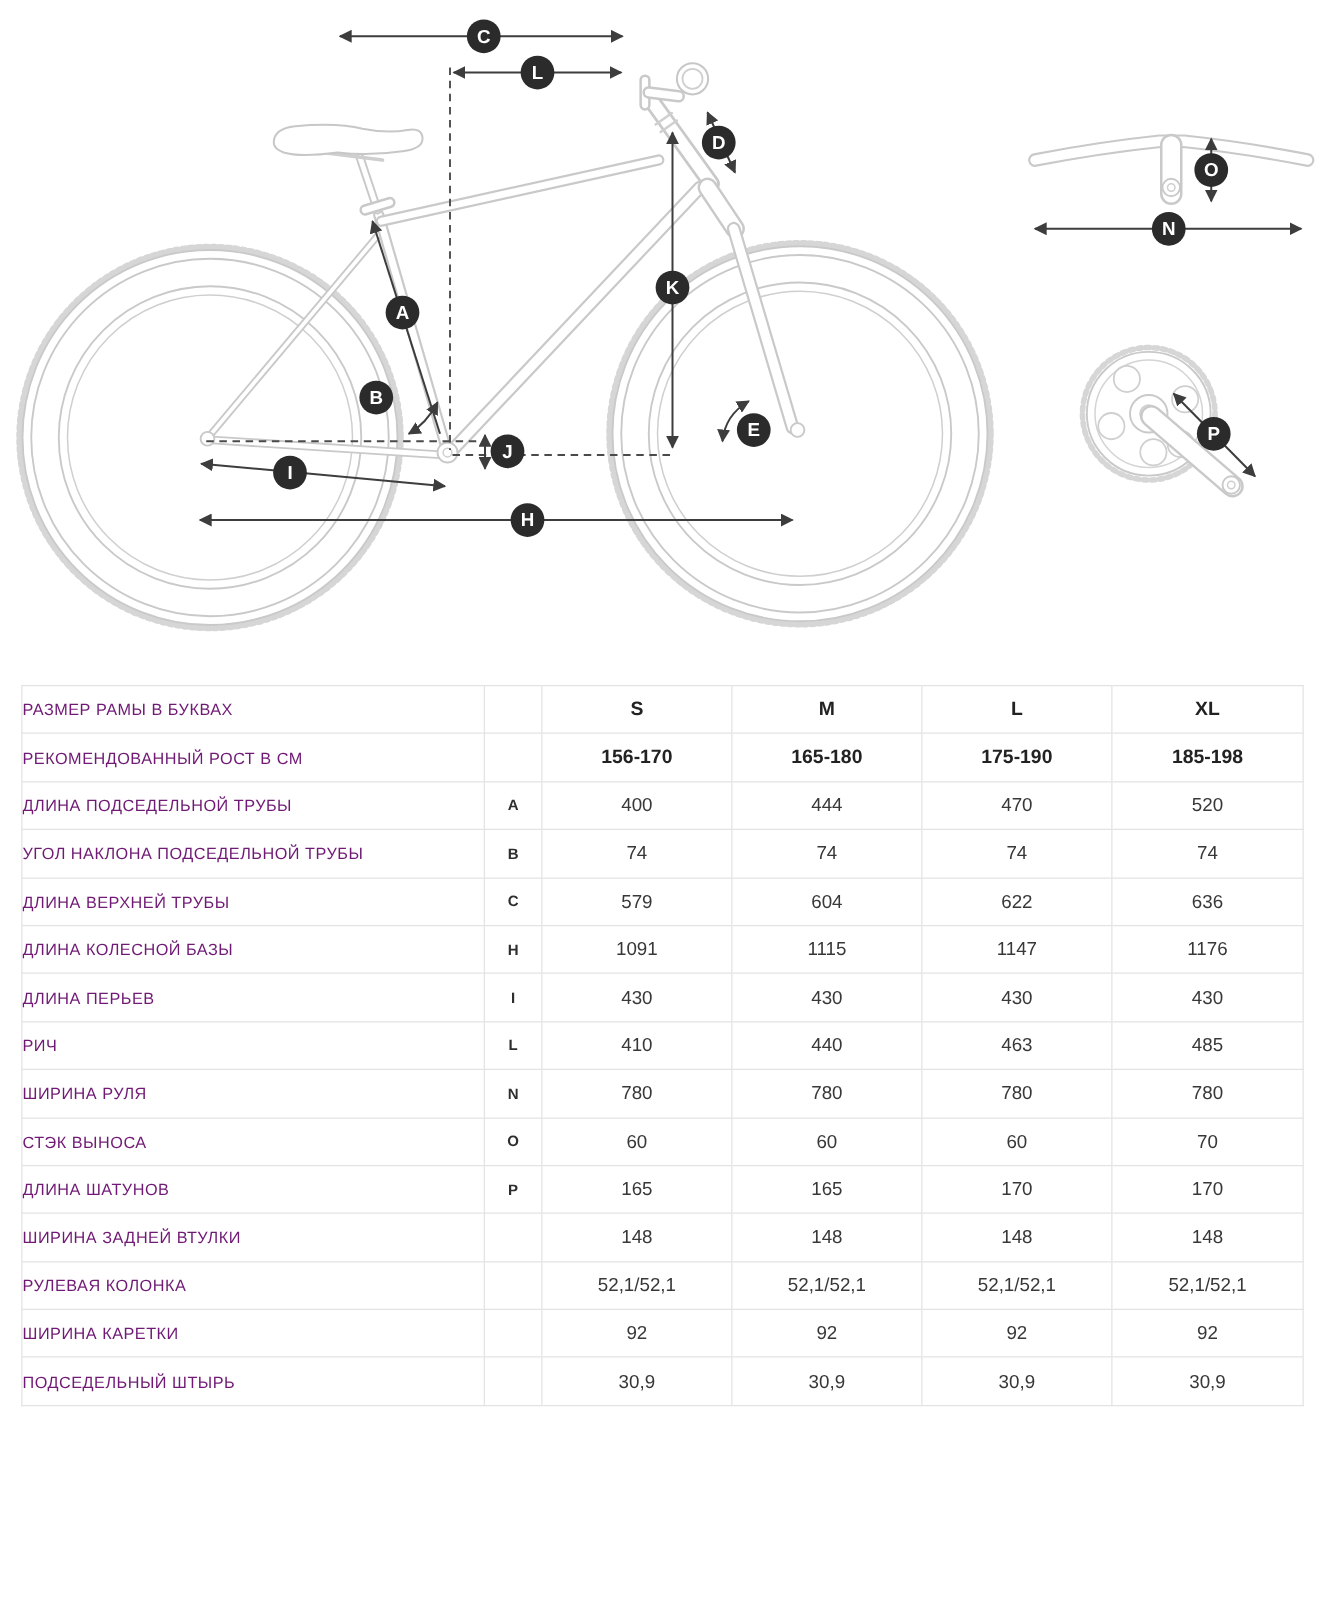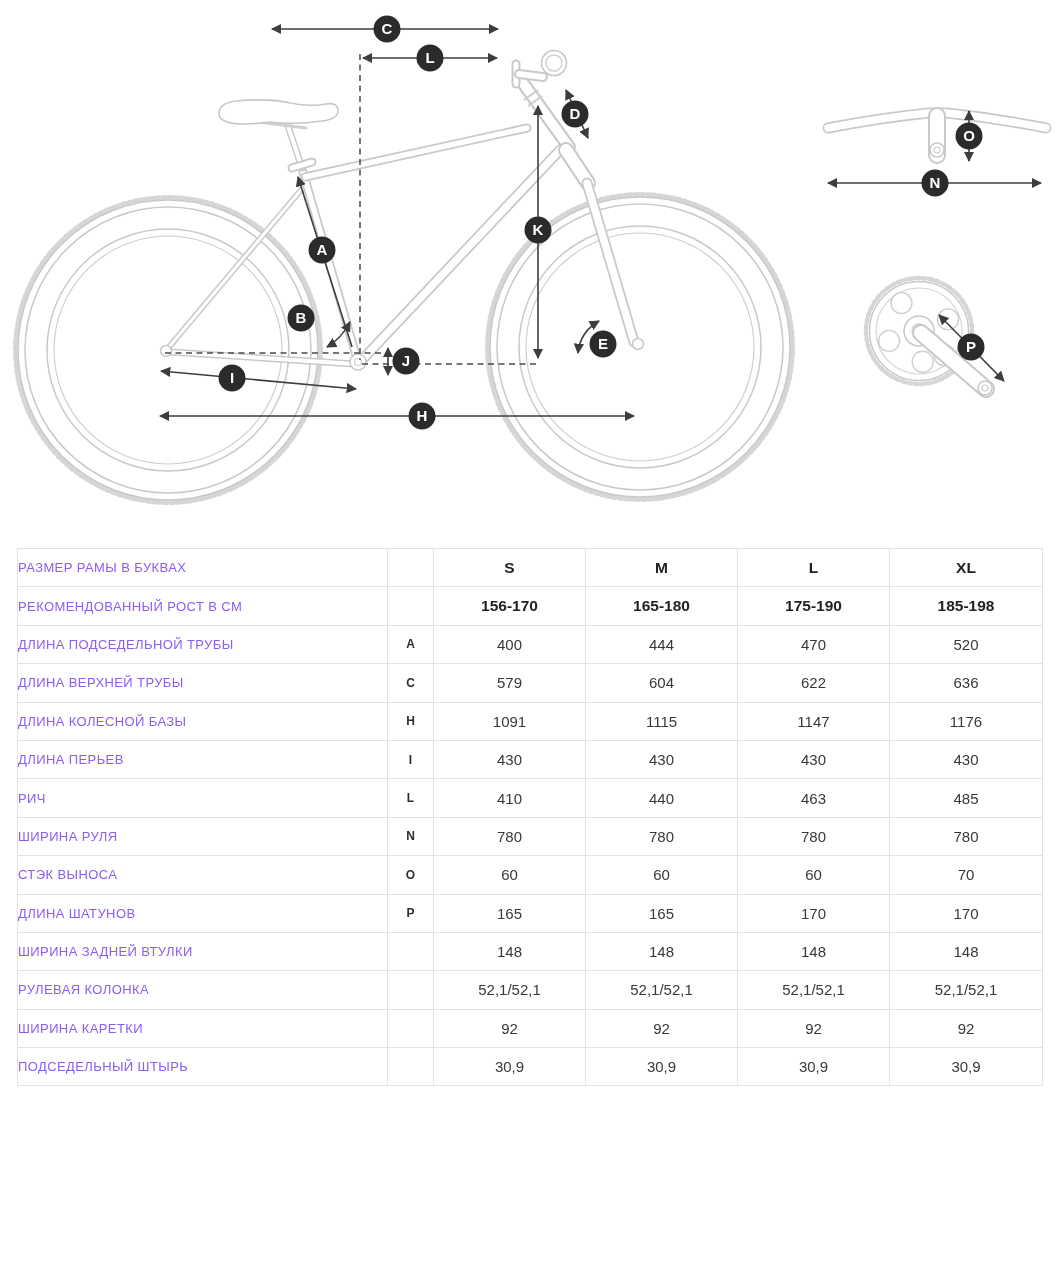--- a/index.html
+++ b/index.html
@@ -5,21 +5,21 @@
   html,body{margin:0;padding:0;background:#ffffff;}
   .page{position:relative;width:1058px;height:1280px;background:#ffffff;overflow:hidden;
         font-family:"Liberation Sans",sans-serif;color:#2f2f2f;}
   .diagram-wrap{width:1058px;height:548px;}
   svg{display:block;}
   
   .table-wrap{padding:0 16px 0 17px;}
   table.geo{border-collapse:collapse;table-layout:fixed;width:1025px;}
   table.geo td{border:1px solid #e3e3e3;height:37.4px;padding:0;vertical-align:middle;
                white-space:nowrap;overflow:hidden;}
-  td.c-label{font-size:13px;letter-spacing:.4px;padding-left:11px;color:#8b5cf6;}
+  td.c-label{font-size:13px;letter-spacing:.4px;padding-left:11px;color:#701a75;}
   td.c-letter{font-size:12px;font-weight:bold;text-align:center;color:#2e2e2e;}
   td.c-val{font-size:15px;text-align:center;color:#383838;}
   td.c-val.bold{font-weight:bold;font-size:15.5px;color:#222;}
   
   .badge-txt{font-family:"Liberation Sans",sans-serif;font-size:15px;font-weight:bold;fill:#ffffff;
              text-anchor:middle;}
 </style>
 </head>
 <body>
 
@@ -274,20 +274,28 @@
           </tr>
           <tr>
             <td class="c-label">ДЛИНА ПОДСЕДЕЛЬНОЙ ТРУБЫ</td>
             <td class="c-letter">A</td>
             <td class="c-val">400</td>
             <td class="c-val">444</td>
             <td class="c-val">470</td>
             <td class="c-val">520</td>
           </tr>
           <tr>
+            <td class="c-label">УГОЛ НАКЛОНА ПОДСЕДЕЛЬНОЙ ТРУБЫ</td>
+            <td class="c-letter">B</td>
+            <td class="c-val">74</td>
+            <td class="c-val">74</td>
+            <td class="c-val">74</td>
+            <td class="c-val">74</td>
+          </tr>
+          <tr>
             <td class="c-label">ДЛИНА ВЕРХНЕЙ ТРУБЫ</td>
             <td class="c-letter">C</td>
             <td class="c-val">579</td>
             <td class="c-val">604</td>
             <td class="c-val">622</td>
             <td class="c-val">636</td>
           </tr>
           <tr>
             <td class="c-label">ДЛИНА КОЛЕСНОЙ БАЗЫ</td>
             <td class="c-letter">H</td>

